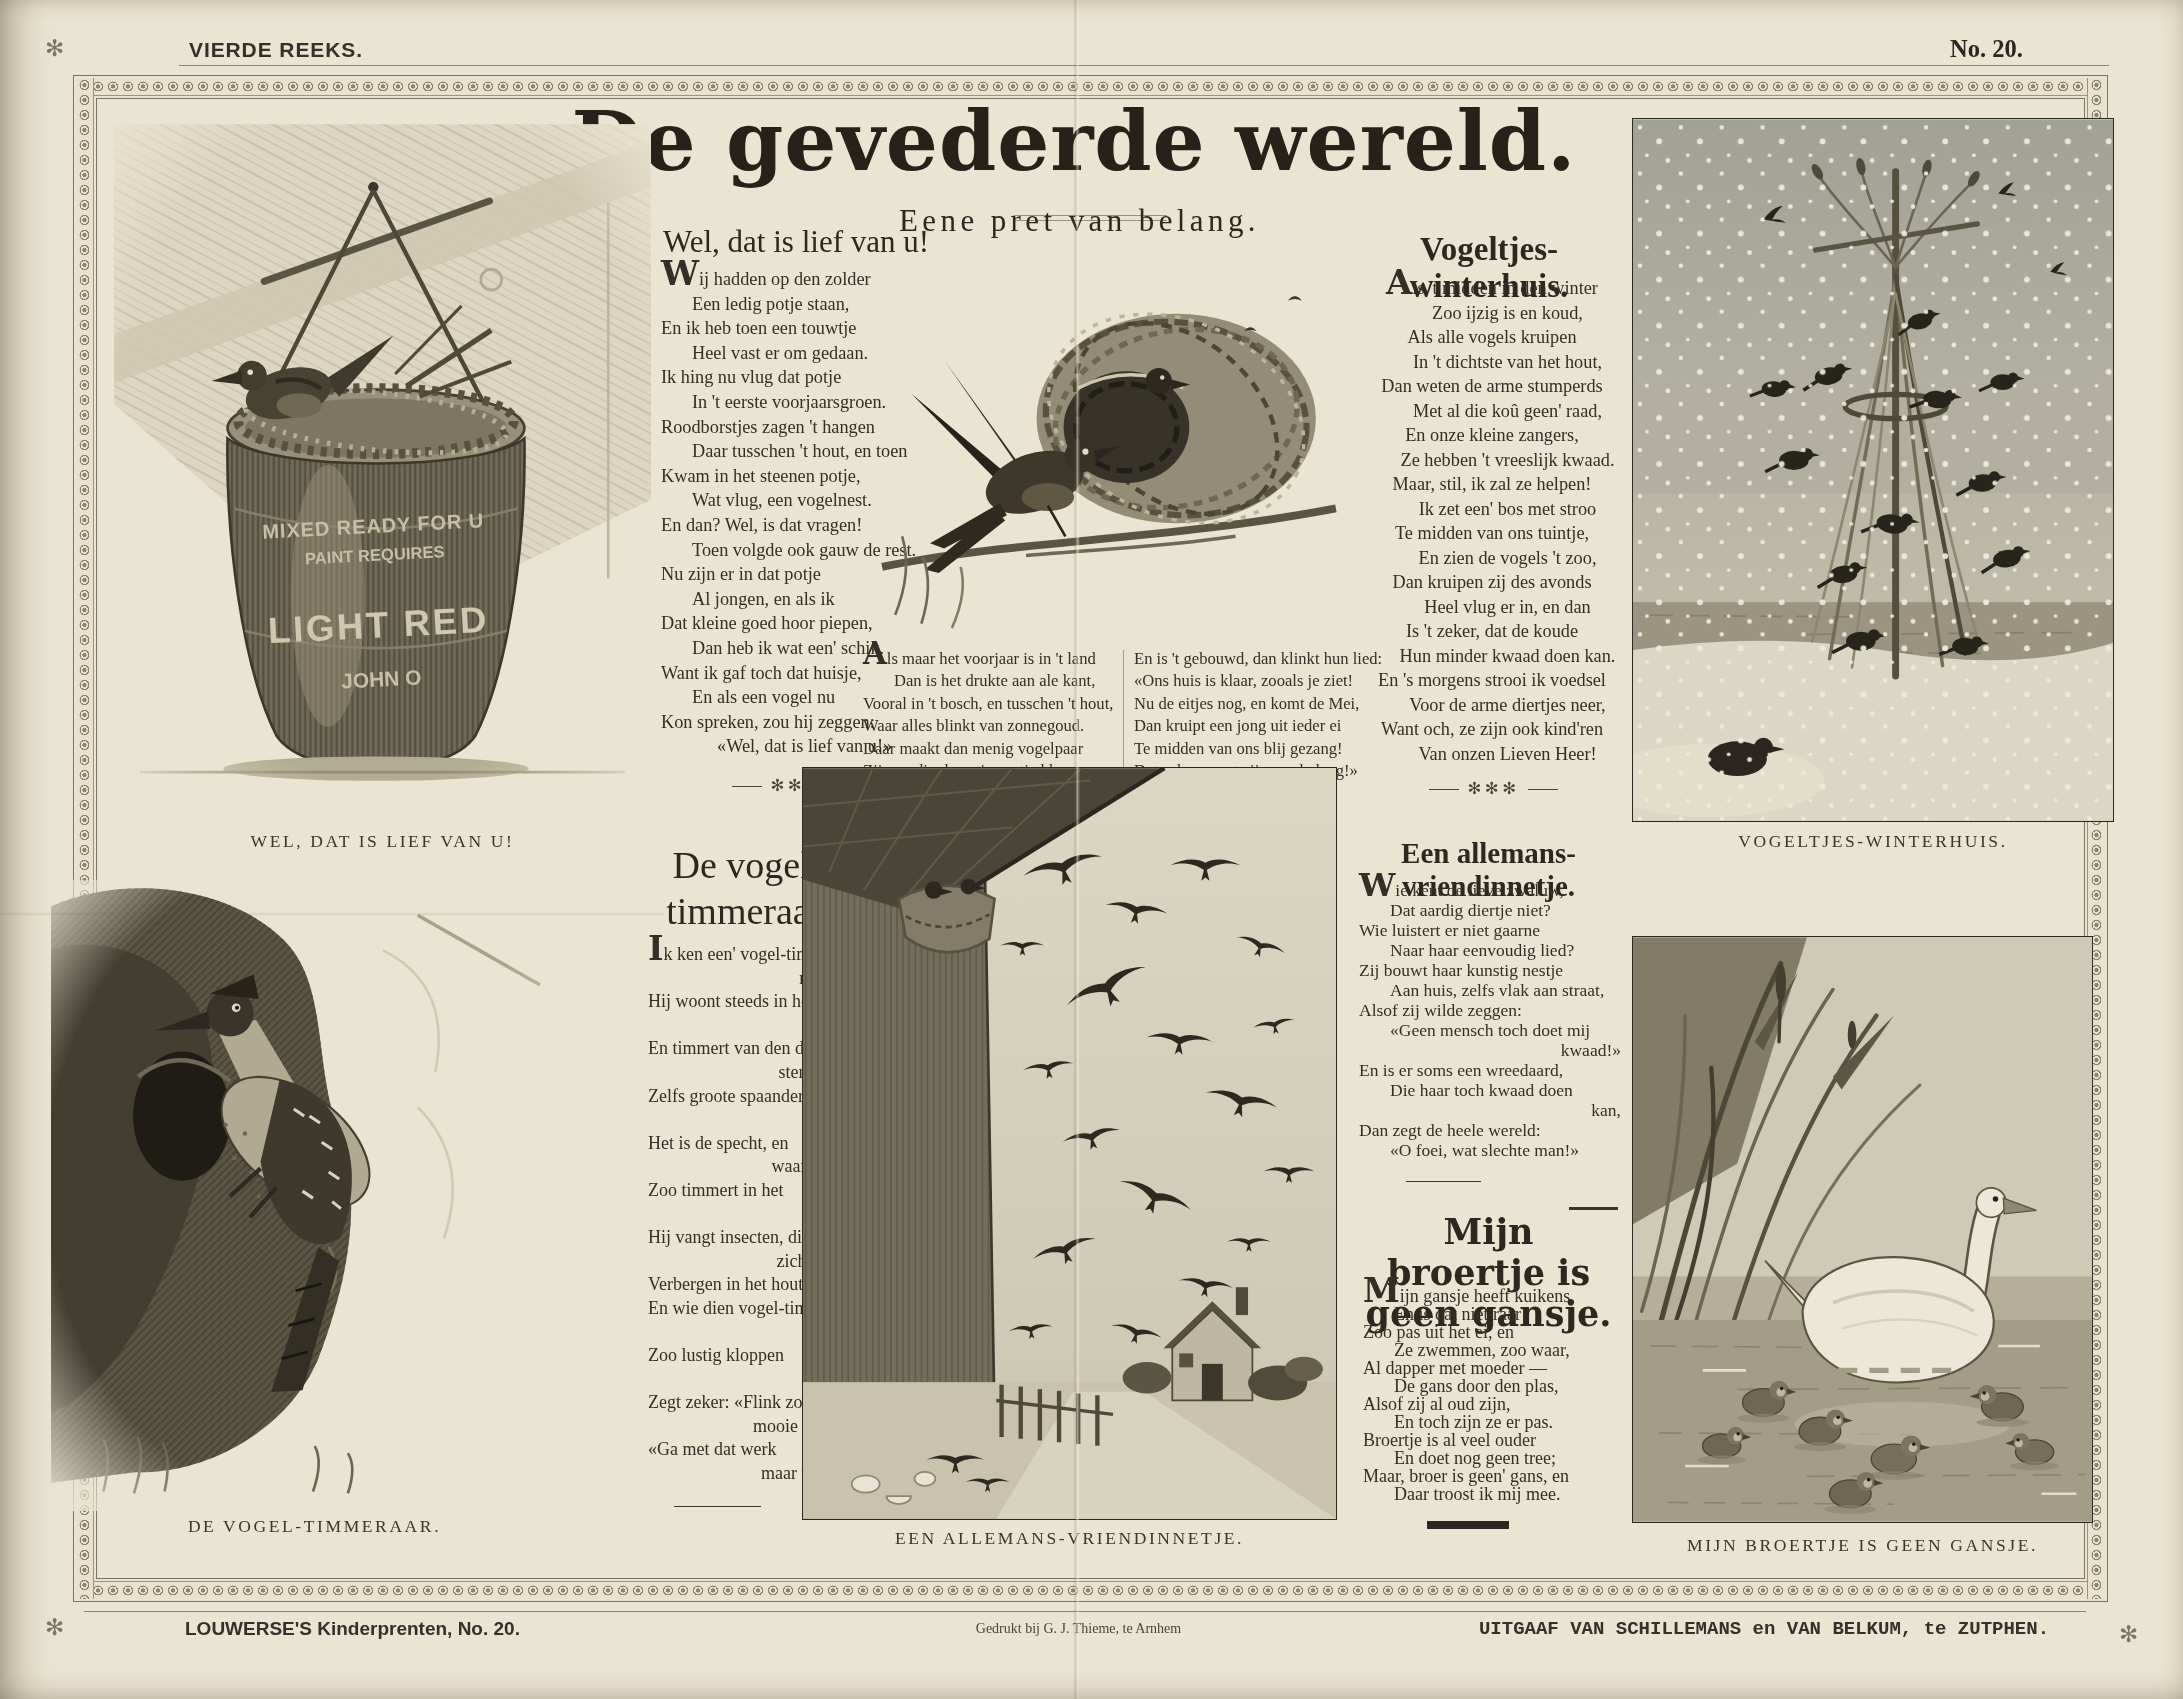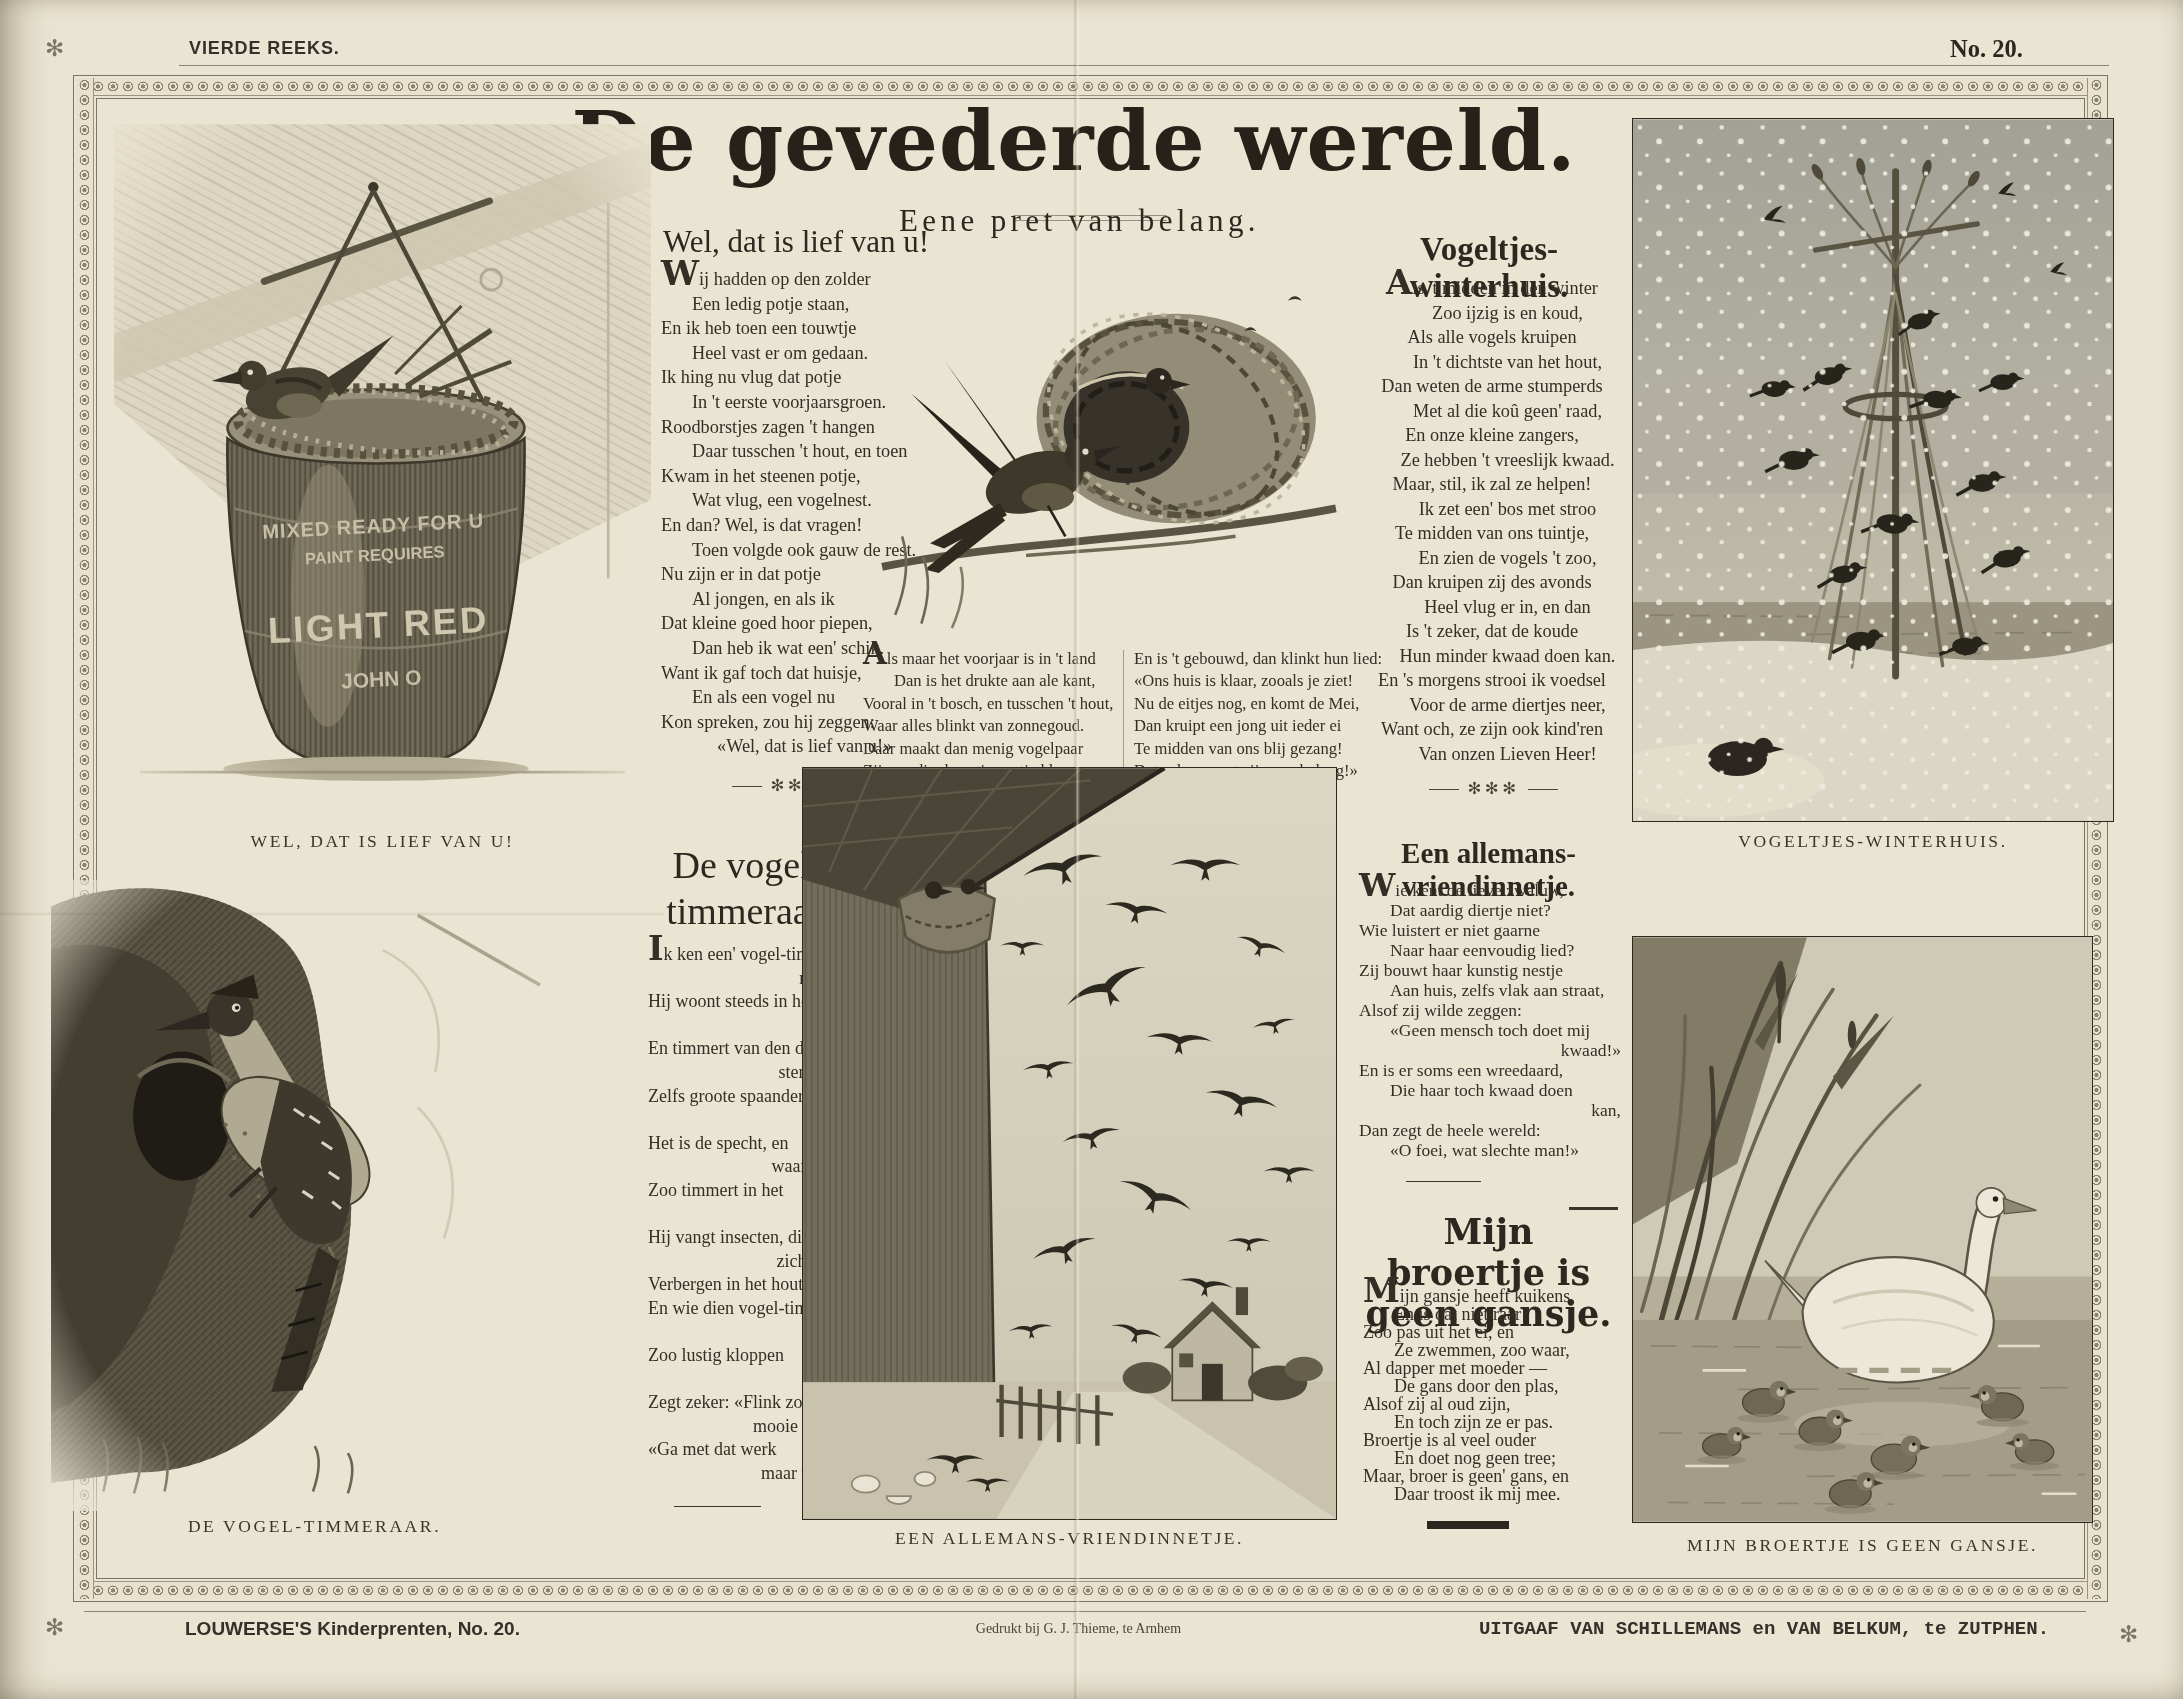--- a/index.html
+++ b/index.html
@@ -12,21 +12,21 @@
                     inset 0 15.7px 26px -23px rgba(70,58,34,.22);}
   .fold-v{position:absolute;left:1073px;top:0;width:7px;height:100%;z-index:55;pointer-events:none;
          background:linear-gradient(90deg,rgba(110,98,72,0),rgba(110,98,72,.22) 40%,rgba(245,240,226,.55) 60%,rgba(110,98,72,0));}
   .crease-h{position:absolute;left:0;top:912px;width:664px;height:4.4px;z-index:55;pointer-events:none;
          background:linear-gradient(180deg,rgba(110,98,72,0),rgba(110,98,72,.14),rgba(110,98,72,0));}
 
   
   .topline{position:absolute;left:179px;top:65px;width:1930px;border-top:1.3px solid #8a8371;}
   .bottomline{position:absolute;left:84px;top:1611px;width:2002px;border-top:0.9px solid #8a8371;}
   .series{position:absolute;left:189px;top:38px;font-family:"Liberation Sans",sans-serif;
-          font-weight:bold;font-size:18px;letter-spacing:0.9px;color:#34302a;}
+          font-weight:bold;font-size:21px;letter-spacing:0.9px;color:#34302a;}
   .issue{position:absolute;left:1922px;top:35px;font-weight:bold;font-size:24.5px;color:#2b2720;margin-left:28px;}
   .f-left{position:absolute;left:185px;top:1618px;font-family:"Liberation Sans",sans-serif;
           font-weight:bold;font-size:19px;color:#34302a;}
   .f-center{position:absolute;left:873px;top:1621px;width:411px;text-align:center;font-size:14px;color:#4a4438;}
   .f-right{position:absolute;left:1432px;top:1618px;width:664px;text-align:center;
           font-family:Liberation Mono, monospace;font-weight:bold;font-size:19px;color:#34302a;}
   .corner-orn{position:absolute;color:#7d7664;font-size:23px;letter-spacing:-3.5px;}
 
   
   .frame{position:absolute;left:73px;top:75px;width:2035px;height:1527px;}

